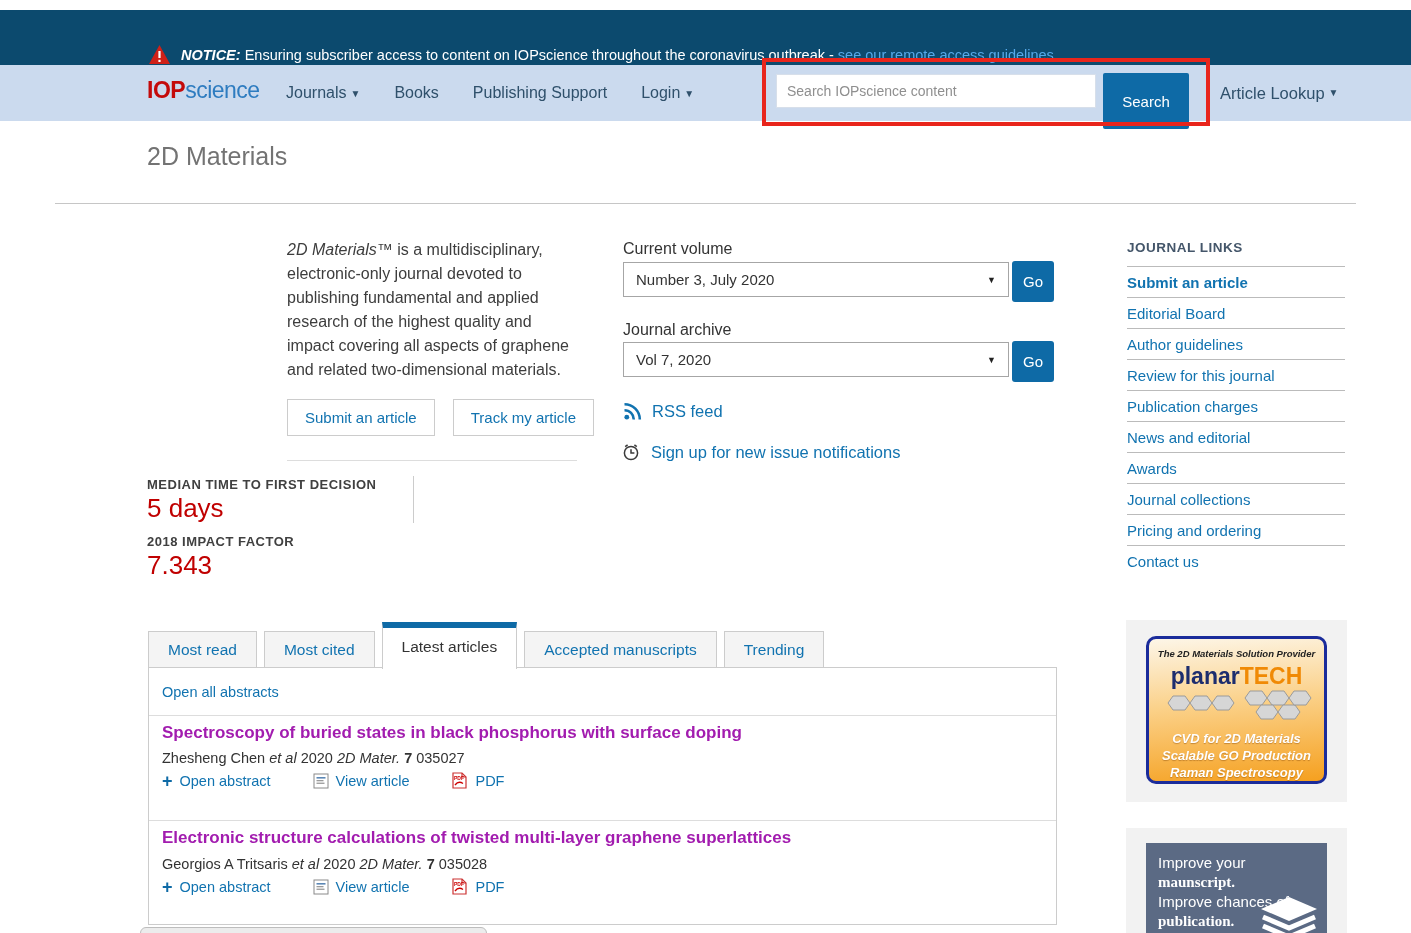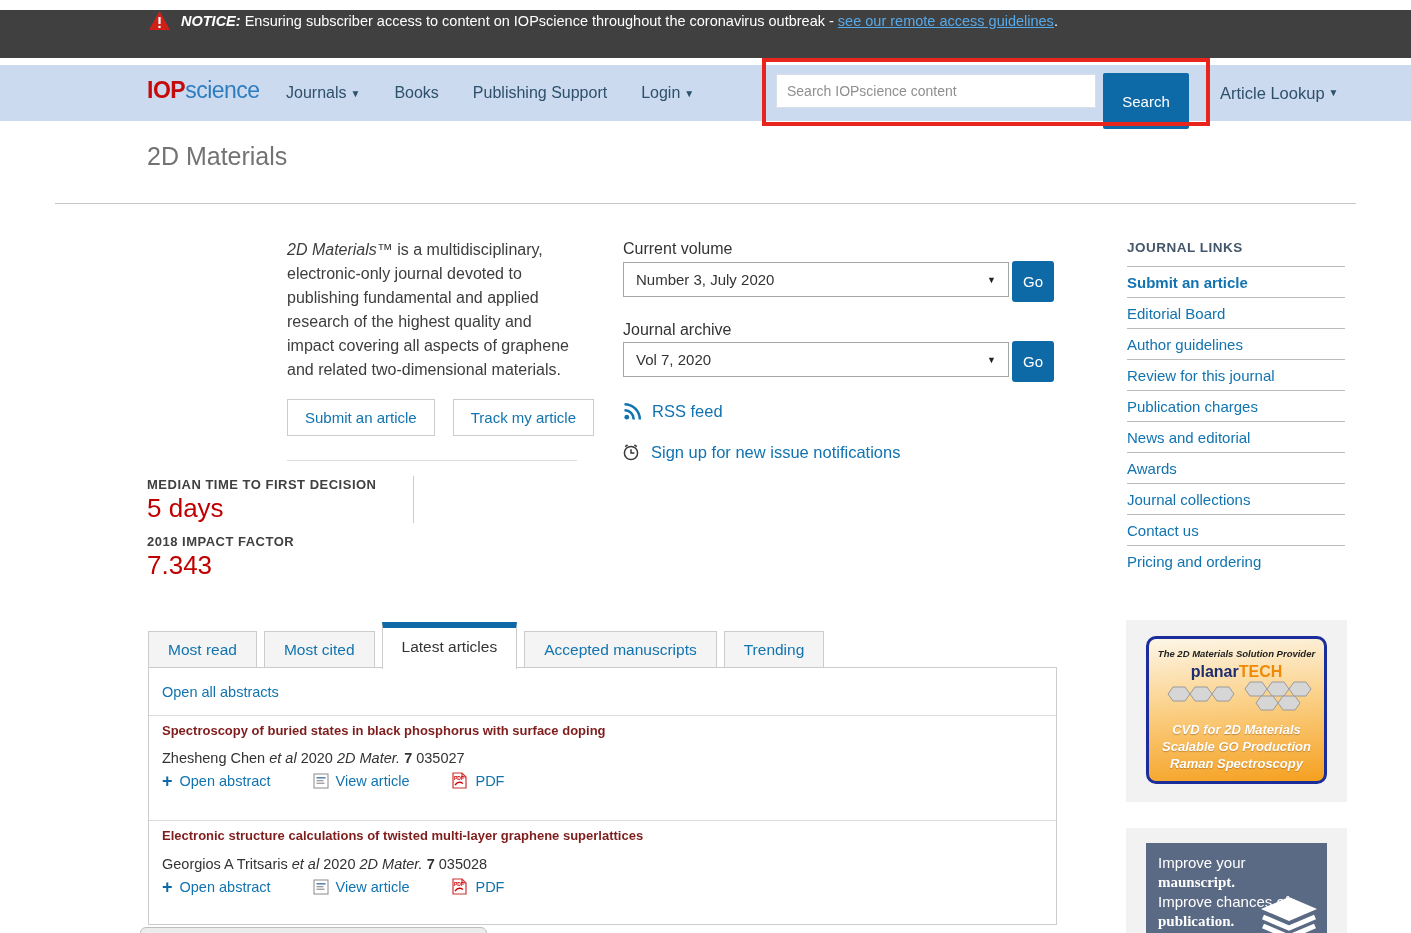--- a/index.html
+++ b/index.html
@@ -2,21 +2,21 @@
 <html><head>
 <meta charset="utf-8">
 <style>
   html,body{margin:0;padding:0;background:#fff;}
   *{box-sizing:border-box;}
   body{font-family:"Liberation Sans","DejaVu Sans",sans-serif;color:#333;}
   #screen{position:relative;width:1411px;height:933px;background:#fff;overflow:hidden;}
   .abs{position:absolute;}
 
   
-  .notice-bar{left:0;top:10px;width:1411px;height:48px;background:#404040;display:flex;align-items:flex-start;}
+  .notice-bar{left:0;top:10px;width:1411px;height:55px;background:#0c4a6e;display:flex;align-items:flex-end;}
   .notice-inner{margin-left:148px;display:flex;align-items:center;gap:10px;color:#fff;font-size:14.5px;}
   .notice-label{font-style:italic;font-weight:600;}
   .notice-link{color:#56a9e9;text-decoration:underline;cursor:pointer;}
 
   
   .site-header{left:0;top:65px;width:1411px;height:56px;background:#cbdaee;}
   .logo{left:147px;top:77px;font-size:23px;letter-spacing:-0.5px;cursor:pointer;}
   .logo .iop{font-weight:700;color:#c40a0a;}
   .logo .science{color:#2e7cc0;}
   .main-nav{left:286px;top:65px;height:56px;display:flex;align-items:center;gap:34px;font-size:16px;color:#2f506b;}
@@ -73,38 +73,38 @@
   .sidebar li:last-child{border-bottom:none;}
   .sidebar a{color:#1173b0;cursor:pointer;text-decoration:none;}
   .sidebar li.bold a{font-weight:700;}
 
   
   .ad-panel1{left:1126px;top:620px;width:221px;height:182px;background:#f2f2f2;}
   .planartech{left:1146px;top:636px;width:181px;height:148px;border:3px solid #1b2c9b;border-radius:10px;
     background:linear-gradient(175deg,#fdf6e8 0%,#fbd189 45%,#f5a01f 100%);
     text-align:center;cursor:pointer;overflow:hidden;}
   .pt-tagline{font-size:9.5px;font-weight:700;font-style:italic;color:#222;margin-top:9px;}
-  .pt-brand{font-size:16px;font-weight:700;margin-top:4px;}
+  .pt-brand{font-size:23px;font-weight:700;margin-top:4px;}
   .pt-brand .a{color:#1d2d6e;}
   .pt-brand .b{color:#f08a05;}
   .pt-lines{margin-top:6px;font-size:13px;font-weight:700;font-style:italic;color:#fff;line-height:17px;text-shadow:0 1px 1px rgba(120,60,0,.4);}
   .ad-panel2{left:1126px;top:828px;width:221px;height:105px;background:#f2f2f2;}
   .manuscript-ad{left:1146px;top:843px;width:181px;height:90px;background:#5b6a84;color:#fff;padding:10px 0 0 12px;font-size:15px;line-height:19px;cursor:pointer;}
   .manuscript-ad b{font-weight:700;font-family:Liberation Serif, serif;}
   .pages-icon{position:absolute;right:6px;bottom:-8px;}
 
   
   .tabs{left:148px;top:621px;height:47px;display:flex;align-items:flex-end;gap:7px;z-index:3;}
   .tab{height:37px;line-height:35px;padding:0 19px;background:#f4f4f4;border:1px solid #ccc;color:#1173b0;font-size:15.5px;cursor:pointer;white-space:nowrap;}
   .tab.active{height:47px;line-height:38px;background:#fff;color:#333;border-top:6px solid #0e6aa6;border-bottom:none;margin-bottom:-1px;}
   .article-panel{left:148px;top:667px;width:909px;height:258px;background:#fff;border:1px solid #ccc;z-index:1;}
   .open-all{left:13px;top:16px;font-size:14.5px;color:#1173b0;cursor:pointer;}
   .p-divider{left:0;width:907px;height:1px;background:#ddd;}
   .pd1{top:47px;} .pd2{top:152px;}
-  .art-title{font-size:13px;font-weight:700;color:#7f1d1d;cursor:pointer;}
+  .art-title{font-size:17px;font-weight:700;color:#a21caf;cursor:pointer;}
   .a1-title{left:13px;top:55px;} .a2-title{left:13px;top:160px;}
   .art-authors{font-size:14.5px;color:#333;}
   .art-authors em{font-style:italic;} .art-authors b{font-weight:700;}
   .a1-authors{left:13px;top:82px;} .a2-authors{left:13px;top:188px;}
   .art-actions{display:flex;align-items:center;gap:42px;}
   .a1-actions{left:13px;top:104px;} .a2-actions{left:13px;top:210px;}
   .action{display:flex;align-items:center;gap:7px;font-size:14.5px;color:#1173b0;cursor:pointer;}
   .plus{color:#0e6aa6;font-weight:700;font-size:18px;line-height:14px;}
   .partial-box{left:140px;top:927px;width:347px;height:12px;background:#ececec;border:1px solid #bdbdbd;border-radius:6px 6px 0 0;}
 </style>
@@ -194,22 +194,22 @@
     <div class="sidebar-heading">JOURNAL LINKS</div>
     <ul>
       <li class="bold"><a>Submit an article</a></li>
       <li><a>Editorial Board</a></li>
       <li><a>Author guidelines</a></li>
       <li><a>Review for this journal</a></li>
       <li><a>Publication charges</a></li>
       <li><a>News and editorial</a></li>
       <li><a>Awards</a></li>
       <li><a>Journal collections</a></li>
+      <li><a>Pricing and ordering</a></li>
       <li><a>Contact us</a></li>
-      <li><a>Pricing and ordering</a></li>
     </ul>
   </div>
 
   <div class="abs ad-panel1"></div>
   <div class="abs planartech">
     <div class="pt-tagline">The 2D Materials Solution Provider</div>
     <div class="pt-brand"><span class="a">planar</span><span class="b">TECH</span></div>
     <svg width="160" height="30" viewBox="0 0 160 30">
       <g fill="#d6d6d6" stroke="#9a9a9a" stroke-width="1">
         <polygon points="16,6 28,6 33,13 28,20 16,20 11,13"></polygon>

